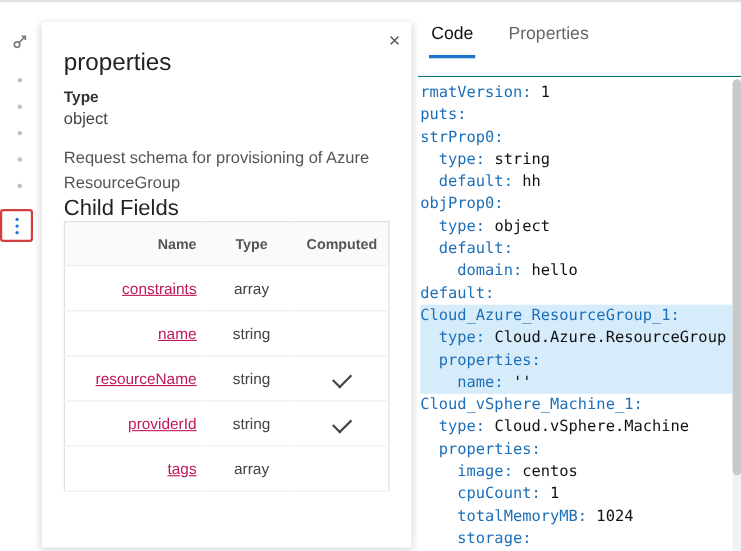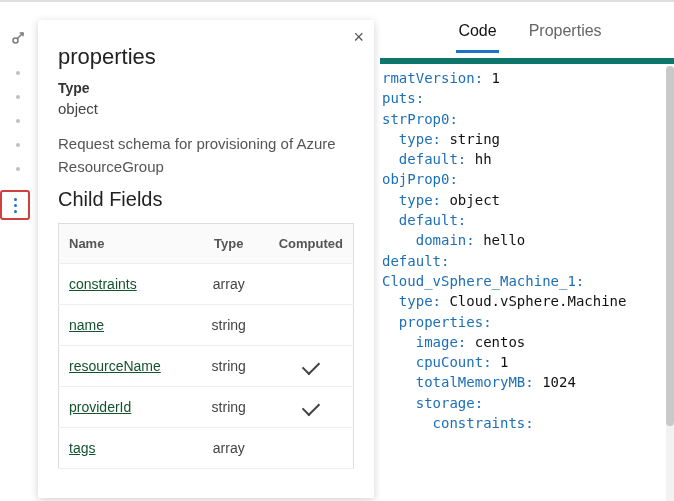--- a/index.html
+++ b/index.html
@@ -52,60 +52,59 @@
     padding: 24px 20px 10px 20px;
     overflow: hidden;
   }
   .panel .close {
     position: absolute; top: 8px; right: 10px;
     font-size: 18px; color: #565656; cursor: pointer; line-height: 1;
   }
   .panel h2 { font-size: 22px; font-weight: 400; color: #222; margin-bottom: 10px; }
   .panel .type-label { font-weight: 600; font-size: 14px; margin-bottom: 4px; }
   .panel .type-value { color: #444; font-size: 15px; margin-bottom: 16px; }
-  .panel .desc { color: #555; font-size: 15px; line-height: 1.5; margin-bottom: 10px; }
-  .panel h3 { font-size: 20px; font-weight: 400; margin-bottom: 12px; color: #222;}
+  .panel .desc { color: #555; font-size: 15px; line-height: 1.5; }
+  .panel h3 { font-size: 20px; font-weight: 400; margin-bottom: 0; color: #222;}
   table.child-fields {
     width: 100%;
     border: 1px solid #ddd;
     border-collapse: collapse;
     font-size: 14px;
   }
   table.child-fields th, table.child-fields td {
     padding: 12px 10px;
-    text-align: left;
+    text-align: right;
     border-bottom: 1px solid #eee;
     vertical-align: middle;
   }
   table.child-fields th {
     color: #555; font-weight: 600; font-size: 13px;
     background: #fafafa;
   }
   table.child-fields td.type-col { text-align: center; color: #444; width: 80px;}
   table.child-fields td.comp-col { text-align: center; width: 80px;}
   table.child-fields a {
-    color: #14532d; 
+    color: #be185d; 
   }
   .check {
     display: inline-block; width: 16px; height: 10px;
     border-left: 2px solid #444; border-bottom: 2px solid #444;
     transform: rotate(-45deg);
   }
 
   
   .right-pane {
     position: absolute;
     left: 380px; top: 12px; right: 0; bottom: 0;
     display: flex; flex-direction: column;
   }
   .tabs {
-    display: flex; gap: 28px; border-bottom: 6px solid #0f766e;
-    padding: 4px 4px 5px 10px;
+    display: flex; gap: 28px; border-bottom: 1px solid #0f766e;
+    padding: 4px 4px 16px 10px;
     font-size: 16px;
-    justify-content: center;
   }
   .tabs .tab { color: #666; padding: 6px 2px 10px 2px; cursor: pointer; }
   .tabs .tab.active { color: #111; border-bottom: 3px solid #1a73cc; font-weight: 500;}
   .code-area {
     flex: 1; position: relative; overflow: hidden;
     background: #fff;
   }
   pre.code {
     font-family: Menlo, Consolas, monospace;
     font-size: 14px; line-height: 1.45;
@@ -210,21 +209,24 @@
 <pre class="code"><span class="k">rmatVersion:</span><span class="v"> 1</span>
 <span class="k">puts:</span>
 <span class="k">strProp0:</span>
 <span class="k">  type:</span><span class="v"> string</span>
 <span class="k">  default:</span><span class="v"> hh</span>
 <span class="k">objProp0:</span>
 <span class="k">  type:</span><span class="v"> object</span>
 <span class="k">  default:</span>
 <span class="k">    domain:</span><span class="v"> hello</span>
 <span class="k">default:</span>
-<span class="k">Cloud_vSphere_Machine_1:</span>
+<span class="hl"><span class="k">Cloud_Azure_ResourceGroup_1:</span>
+<span class="k">  type:</span><span class="v"> Cloud.Azure.ResourceGroup</span>
+<span class="k">  properties:</span>
+<span class="k">    name:</span><span class="v"> ''</span></span><span class="k">Cloud_vSphere_Machine_1:</span>
 <span class="k">  type:</span><span class="v"> Cloud.vSphere.Machine</span>
 <span class="k">  properties:</span>
 <span class="k">    image:</span><span class="v"> centos</span>
 <span class="k">    cpuCount:</span><span class="n"> 1</span>
 <span class="k">    totalMemoryMB:</span><span class="n"> 1024</span>
 <span class="k">    storage:</span>
 <span class="k">      constraints:</span>
 
 </pre>
     <div class="scrollbar">

